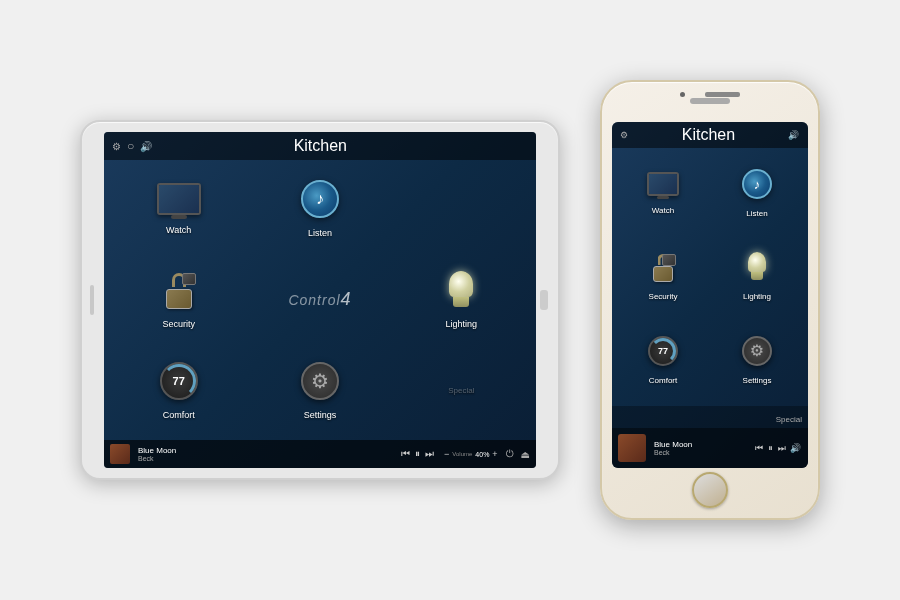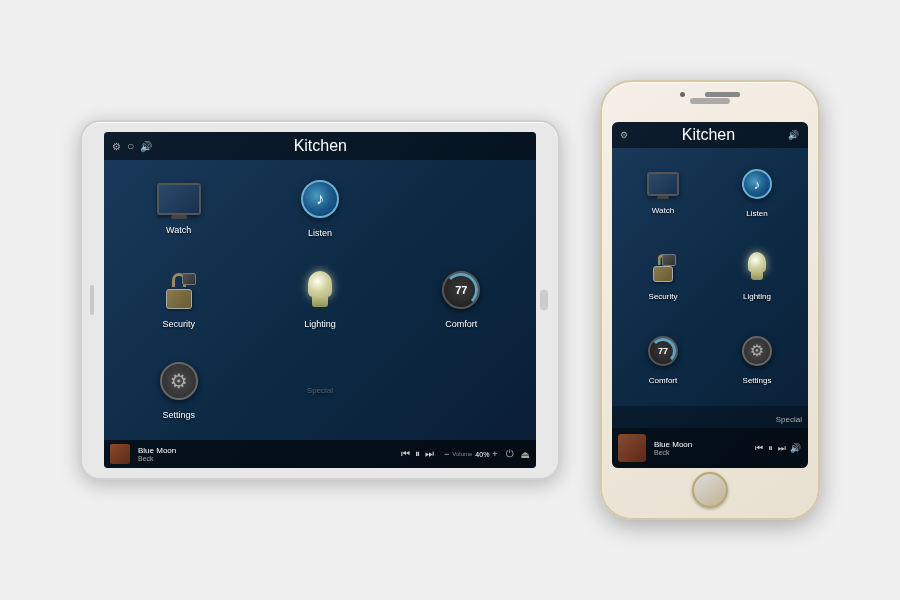--- a/index.html
+++ b/index.html
@@ -461,20 +461,23 @@
         <div class="app-icon-img">
           <div class="icon-lock">
             <div class="lock-shackle"></div>
             <div class="lock-body"></div>
             <div class="lock-camera"></div>
           </div>
         </div>
         <span class="app-icon-label">Security</span>
       </div>
 
+      <div class="app-icon control4-logo">
+        <span class="control4-text">Control<span>4</span></span>
+      </div>
 
       <div class="app-icon">
         <div class="app-icon-img">
           <div class="icon-bulb">
             <div class="bulb-top"></div>
             <div class="bulb-base"></div>
           </div>
         </div>
         <span class="app-icon-label">Lighting</span>
       </div>

